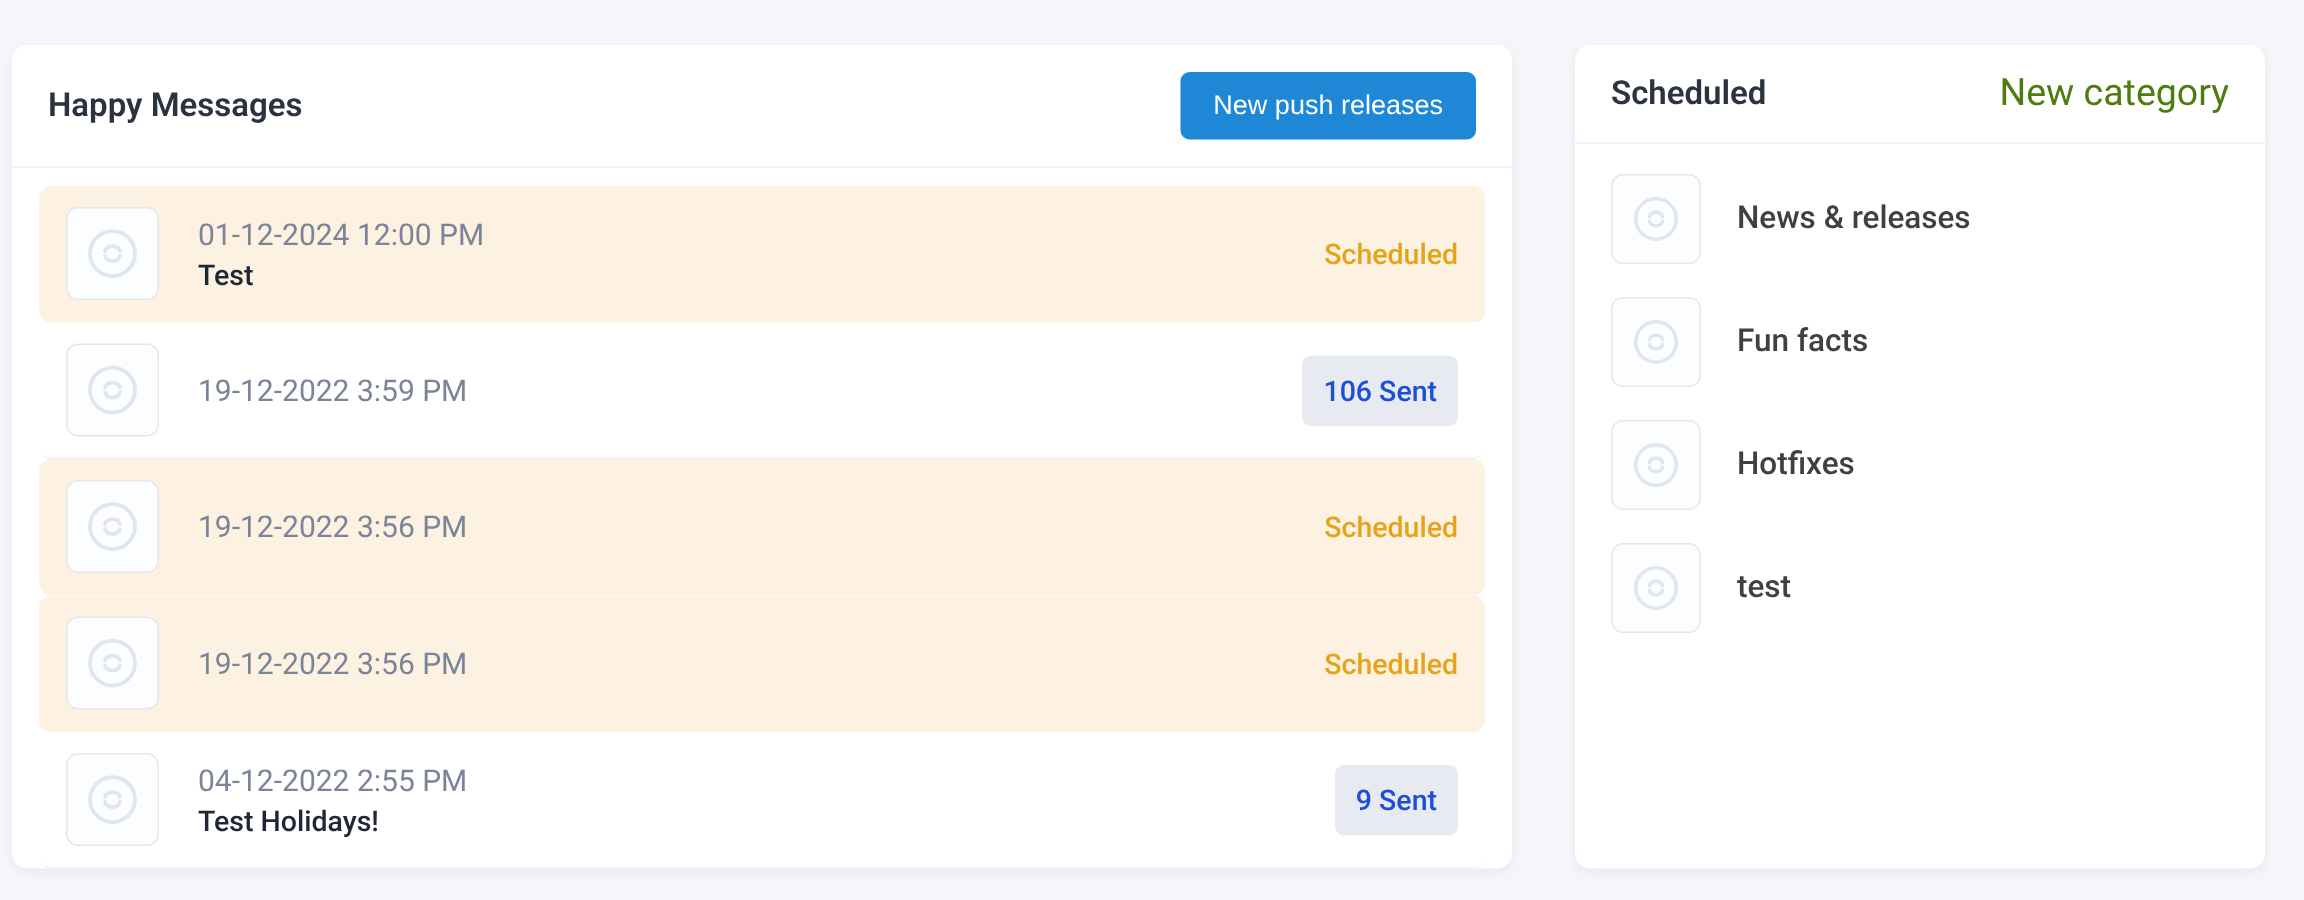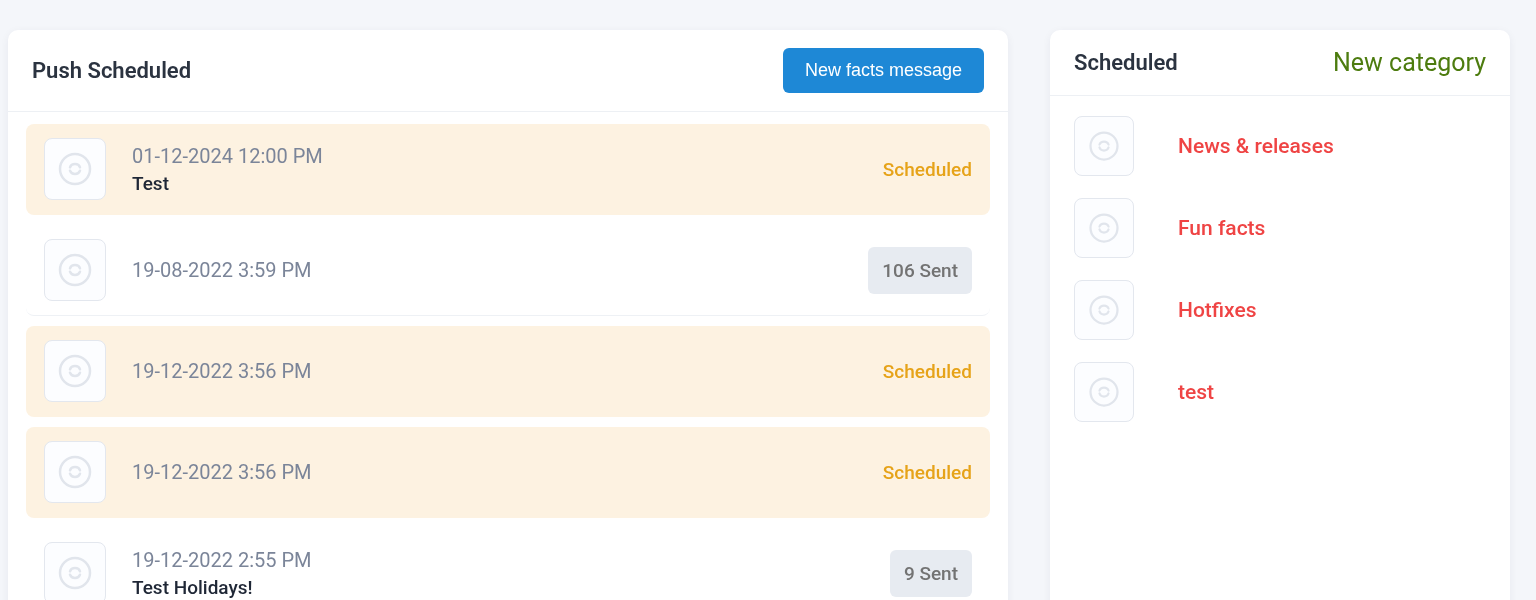--- a/index.html
+++ b/index.html
@@ -59,21 +59,20 @@
     text-decoration: none;
   }
   .msg-list {
     padding: 12px 18px 0 18px;
   }
   .msg-row {
     display: flex;
     align-items: center;
     padding: 14px 18px;
     border-radius: 8px;
-    margin-bottom: 10px;
     border-bottom: 1px solid #eef1f5;
     min-height: 80px;
   }
   .msg-row:last-child { border-bottom: 1px solid #eef1f5; }
   .msg-row.scheduled {
     background: #fdf2e1;
     border-bottom-color: transparent;
   }
   .thumb {
     width: 62px;
@@ -106,53 +105,52 @@
   }
   .badge {
     font-size: 19px;
     font-weight: 500;
   }
   .badge.scheduled-text {
     color: #e6a319;
   }
   .badge.sent-pill {
     background: #e7ebf1;
-    color: #737373;
+    color: #1d4ed8;
     padding: 12px 14px;
     border-radius: 6px;
     font-weight: 500;
   }
   .cat-list {
     padding: 20px 24px 24px 24px;
     display: flex;
     flex-direction: column;
     gap: 22px;
   }
   .cat-row {
     display: flex;
     align-items: center;
     gap: 24px;
     cursor: pointer;
   }
   .cat-label {
     font-size: 21px;
-    color: #ef4444;
-    font-weight: 500;
-    margin-left: 20px;
+    color: #404040;
+    font-weight: 500;
   }
 </style>
 </head>
 <body>
 
 <div class="layout">
 
   <div class="card main-card">
     <div class="card-header">
-      <div class="card-title">Push Scheduled</div>
-      <button class="btn-primary">New facts message</button>
+      <div class="card-title">Happy Messages</div>
+      <button class="btn-primary">New push releases</button>
     </div>
     <div class="msg-list" id="msg-list">
         <div class="msg-row scheduled">
           <div class="thumb">
             <svg width="40" height="40" viewBox="0 0 48 48" fill="none">
     <circle cx="24" cy="24" r="18" stroke="#cbd2dd" stroke-width="3"></circle>
     <path d="M18 26c1 3 3 4 6 4s5-1 6-4" stroke="#cbd2dd" stroke-width="3" stroke-linecap="round"></path>
     <path d="M30 22c-1-3-3-4-6-4s-5 1-6 4" stroke="#cbd2dd" stroke-width="3" stroke-linecap="round"></path>
   </svg>
           </div>
@@ -164,21 +162,21 @@
         </div>
         <div class="msg-row">
           <div class="thumb">
             <svg width="40" height="40" viewBox="0 0 48 48" fill="none">
     <circle cx="24" cy="24" r="18" stroke="#cbd2dd" stroke-width="3"></circle>
     <path d="M18 26c1 3 3 4 6 4s5-1 6-4" stroke="#cbd2dd" stroke-width="3" stroke-linecap="round"></path>
     <path d="M30 22c-1-3-3-4-6-4s-5 1-6 4" stroke="#cbd2dd" stroke-width="3" stroke-linecap="round"></path>
   </svg>
           </div>
           <div class="msg-body">
-            <div class="msg-date">19-08-2022 3:59 PM</div>
+            <div class="msg-date">19-12-2022 3:59 PM</div>
           </div>
           <div class="badge sent-pill">106 Sent</div>
         </div>
         <div class="msg-row scheduled">
           <div class="thumb">
             <svg width="40" height="40" viewBox="0 0 48 48" fill="none">
     <circle cx="24" cy="24" r="18" stroke="#cbd2dd" stroke-width="3"></circle>
     <path d="M18 26c1 3 3 4 6 4s5-1 6-4" stroke="#cbd2dd" stroke-width="3" stroke-linecap="round"></path>
     <path d="M30 22c-1-3-3-4-6-4s-5 1-6 4" stroke="#cbd2dd" stroke-width="3" stroke-linecap="round"></path>
   </svg>
@@ -203,21 +201,21 @@
         </div>
         <div class="msg-row">
           <div class="thumb">
             <svg width="40" height="40" viewBox="0 0 48 48" fill="none">
     <circle cx="24" cy="24" r="18" stroke="#cbd2dd" stroke-width="3"></circle>
     <path d="M18 26c1 3 3 4 6 4s5-1 6-4" stroke="#cbd2dd" stroke-width="3" stroke-linecap="round"></path>
     <path d="M30 22c-1-3-3-4-6-4s-5 1-6 4" stroke="#cbd2dd" stroke-width="3" stroke-linecap="round"></path>
   </svg>
           </div>
           <div class="msg-body">
-            <div class="msg-date">19-12-2022 2:55 PM</div>
+            <div class="msg-date">04-12-2022 2:55 PM</div>
             <div class="msg-title">Test Holidays!</div>
           </div>
           <div class="badge sent-pill">9 Sent</div>
         </div>
       </div>
   </div>
 
   <div class="card side-card">
     <div class="card-header">
       <div class="card-title">Scheduled</div>

